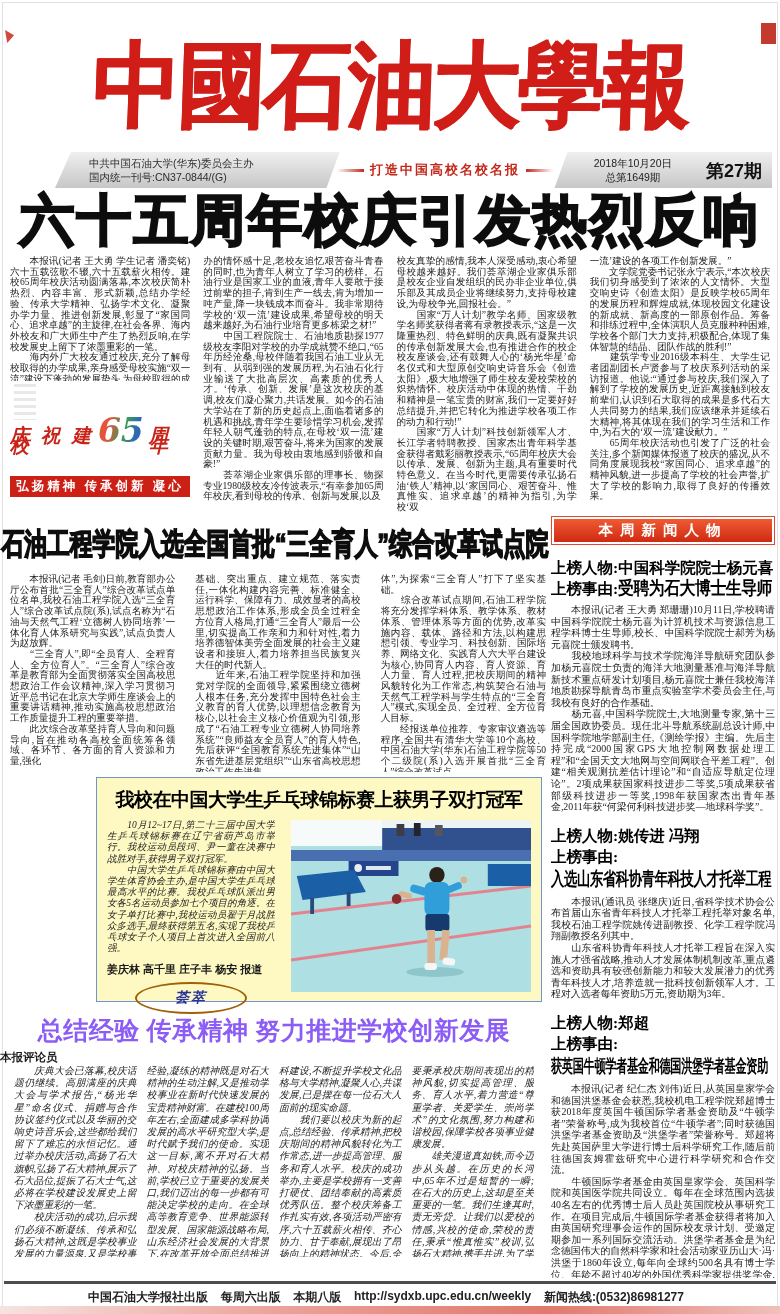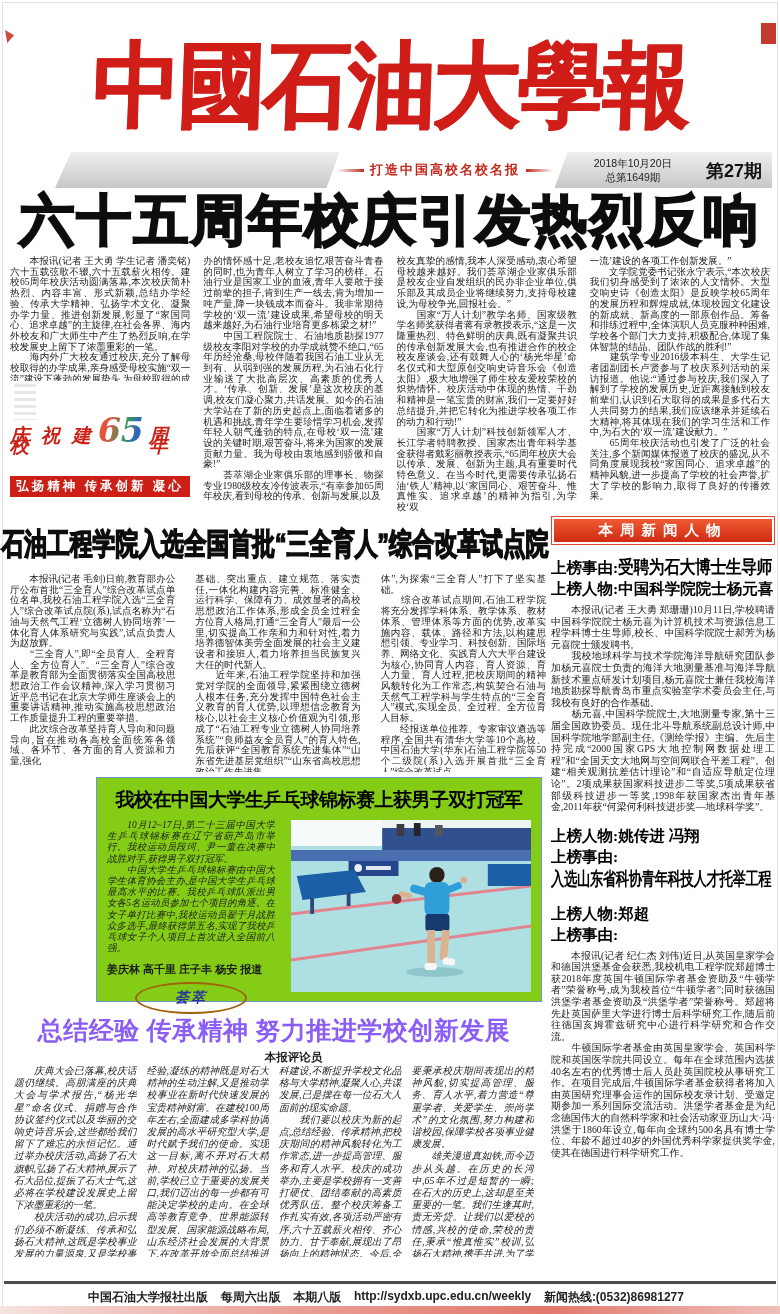--- a/index.html
+++ b/index.html
@@ -68,39 +68,39 @@
     color:#cf3a22;}
   @supports (-webkit-background-clip:text){
     .badge-num{background:linear-gradient(105deg,#e2543b 25%,#3c9c55 55%,#2e66b8 80%);
       -webkit-background-clip:text;background-clip:text;color:transparent;}}
   .badge-bar{margin-top:3px;background:#cc1f16;color:#fff;height:21px;line-height:21px;
     font-family:"Liberation Sans",sans-serif;font-weight:bold;font-size:12.5px;
     letter-spacing:3px;text-align:center;}
 
   
   #sports-box{left:96px;top:777px;width:446px;height:225px;border:1px solid #6e95cc;
-    box-sizing:border-box;padding:6px 10px 6px;background:#84cc16;}
+    box-sizing:border-box;padding:6px 10px 6px;background:#fef9c3;}
   .sports-title{text-align:center;font-weight:bold;font-size:19px;letter-spacing:-.5px;
     color:#000;margin:3px 0 7px;}
   .sports-flex{display:flex;gap:16px;}
   .sports-text{width:168px;flex:none;font-size:9.5px;line-height:11.2px;font-style:italic;
     text-align:justify;white-space:pre-wrap;overflow:hidden;max-height:146px;}
   .sports-byline{font-weight:bold;font-size:11px;margin-top:8px;
     font-family:"Liberation Sans",sans-serif;}
   .sponsor-logo{margin:5px auto 0;width:108px;height:28px;border:2px solid #a16207;
     border-radius:50%;display:flex;align-items:center;justify-content:center;color:#28339b;
     font-style:italic;font-weight:bold;font-size:14px;letter-spacing:2px;}
   .sports-photo{flex:1;height:172px;overflow:hidden;background:#aedfe3;}
 
   
   #editorial{left:0;top:1014px;width:548px;}
   .ed-title{text-align:center;font-weight:bold;font-size:25px;letter-spacing:.5px;
     color:#8b5cf6;white-space:nowrap;}
-  .ed-byline{text-align:center;font-family:"Liberation Sans",sans-serif;font-weight:bold;
-    font-size:11.5px;margin-top:3px;margin-left:39px;}
+  .ed-byline{text-align:left;font-family:"Liberation Sans",sans-serif;font-weight:bold;
+    font-size:11.5px;margin-top:3px;}
   .ed-cols{display:flex;gap:10px;padding:0 14px;height:192px;overflow:hidden;}
   .ed-col{flex:1;font-size:9.8px;line-height:12.2px;font-style:italic;text-align:justify;
     white-space:pre-wrap;overflow:hidden;color:#222;}
 
   
   #sidebar{left:551px;top:516px;width:224px;height:762px;overflow:hidden;}
   .sb-header{border:1px solid #e0492e;padding:2px;}
   .sb-header-inner{background:linear-gradient(#ef5b33,#cf2a12);color:#fff;
     font-family:"Liberation Sans",sans-serif;font-weight:bold;font-size:14.5px;
     letter-spacing:7px;text-align:center;line-height:23px;}
@@ -125,20 +125,24 @@
 <body>
 
 <div id="frame"></div>
 <div class="abs corner-tl"></div>
 <div class="abs corner-tr"></div>
 
 <div class="abs" id="masthead-title">中國石油大學報</div>
 
 <div class="abs" id="info-band">
   <div class="band-gap"></div>
+  <div class="band-left">
+    <div>中共中国石油大学(华东)委员会主办</div>
+    <div>国内统一刊号:CN37-0844/(G)</div>
+  </div>
   <div class="band-slogan">
     <span>打造中国高校名校名报</span>
   </div>
   <div class="band-date">
     <div>2018年10月20日</div>
     <div>总第1649期</div>
   </div>
   <div class="band-issue">第27期</div>
 </div>
 
@@ -246,36 +250,39 @@
 　　雄关漫道真如铁,而今迈步从头越。在历史的长河中,65年不过是短暂的一瞬;在石大的历史上,这却是至关重要的一笔。我们生逢其时,责无旁贷。让我们以爱校的情感,兴校的使命,荣校的责任,秉承“惟真惟实”校训,弘扬石大精神,携手共进,为了学校灿烂明天努力奋斗。</div>
   </div>
 </div>
 
 <div class="abs" id="sidebar">
   <div class="sb-header">
     <div class="sb-header-inner">本周新闻人物</div>
   </div>
 
   <div class="sb-item">
+    <div class="sb-line"><span>上榜人物:</span><span>中国科学院院士杨元喜</span></div>
     <div class="sb-line"><span>上榜事由:</span><span class="sb-big sb-big-1">受聘为石大博士生导师</span></div>
-    <div class="sb-line"><span>上榜人物:</span><span>中国科学院院士杨元喜</span></div>
     <div class="sb-body">　　本报讯(记者 王大勇 郑珊珊)10月11日,学校聘请中国科学院院士杨元喜为计算机技术与资源信息工程学科博士生导师,校长、中国科学院院士郝芳为杨元喜院士颁发聘书。
 　　我校地球科学与技术学院海洋导航研究团队参加杨元喜院士负责的海洋大地测量基准与海洋导航新技术重点研发计划项目,杨元喜院士兼任我校海洋地质勘探导航青岛市重点实验室学术委员会主任,与我校有良好的合作基础。
 　　杨元喜,中国科学院院士,大地测量专家,第十三届全国政协委员。现任北斗导航系统副总设计师,中国科学院地学部副主任,《测绘学报》主编。先后主持完成“2000国家GPS大地控制网数据处理工程”和“全国天文大地网与空间网联合平差工程”。创建“相关观测抗差估计理论”和“自适应导航定位理论”。2项成果获国家科技进步二等奖,5项成果获省部级科技进步一等奖,1998年获国家杰出青年基金,2011年获“何梁何利科技进步奖—地球科学奖”。</div>
   </div>
 
   <div class="sb-item">
     <div class="sb-line"><span>上榜人物:</span><span>姚传进 冯翔</span></div>
     <div class="sb-line">上榜事由:</div>
     <div><span class="sb-big sb-big-2">入选山东省科协青年科技人才托举工程</span></div>
+    <div class="sb-body">　　本报讯(通讯员 张继庆)近日,省科学技术协会公布首届山东省青年科技人才托举工程托举对象名单,我校石油工程学院姚传进副教授、化学工程学院冯翔副教授名列其中。
+　　山东省科协青年科技人才托举工程旨在深入实施人才强省战略,推动人才发展体制机制改革,重点遴选和资助具有较强创新能力和较大发展潜力的优秀青年科技人才,培养造就一批科技创新领军人才。工程对入选者每年资助5万元,资助期为3年。</div>
   </div>
 
   <div class="sb-item">
     <div class="sb-line"><span>上榜人物:</span><span>郑超</span></div>
     <div class="sb-line">上榜事由:</div>
+    <div><span class="sb-big sb-big-3">获英国牛顿学者基金和德国洪堡学者基金资助</span></div>
     <div class="sb-body">　　本报讯(记者 纪仁杰 刘伟)近日,从英国皇家学会和德国洪堡基金会获悉,我校机电工程学院郑超博士获2018年度英国牛顿国际学者基金资助及“牛顿学者”荣誉称号,成为我校首位“牛顿学者”;同时获德国洪堡学者基金资助及“洪堡学者”荣誉称号。郑超将先赴英国萨里大学进行博士后科学研究工作,随后前往德国亥姆霍兹研究中心进行科学研究和合作交流。
 　　牛顿国际学者基金由英国皇家学会、英国科学院和英国医学院共同设立。每年在全球范围内选拔40名左右的优秀博士后人员赴英国院校从事研究工作。在项目完成后,牛顿国际学者基金获得者将加入由英国研究理事会运作的国际校友录计划、受邀定期参加一系列国际交流活动。洪堡学者基金是为纪念德国伟大的自然科学家和社会活动家亚历山大·冯·洪堡于1860年设立,每年向全球约500名具有博士学位、年龄不超过40岁的外国优秀科学家提供奖学金,使其在德国进行科学研究工作。</div>
   </div>
 </div>
 
 <div class="abs" id="footer-rule"></div>
 <div class="abs" id="footer-row">
   <span>中国石油大学报社出版</span>
   <span>每周六出版</span>
   <span>本期八版</span>

